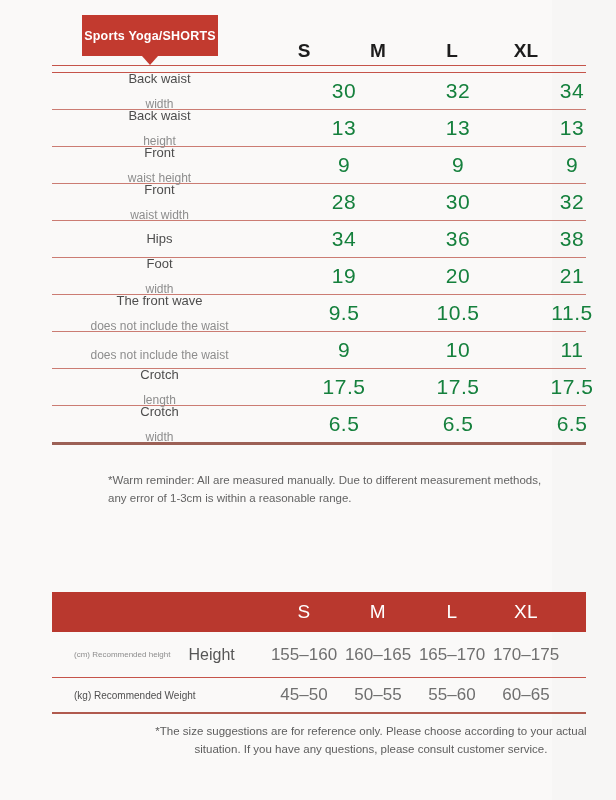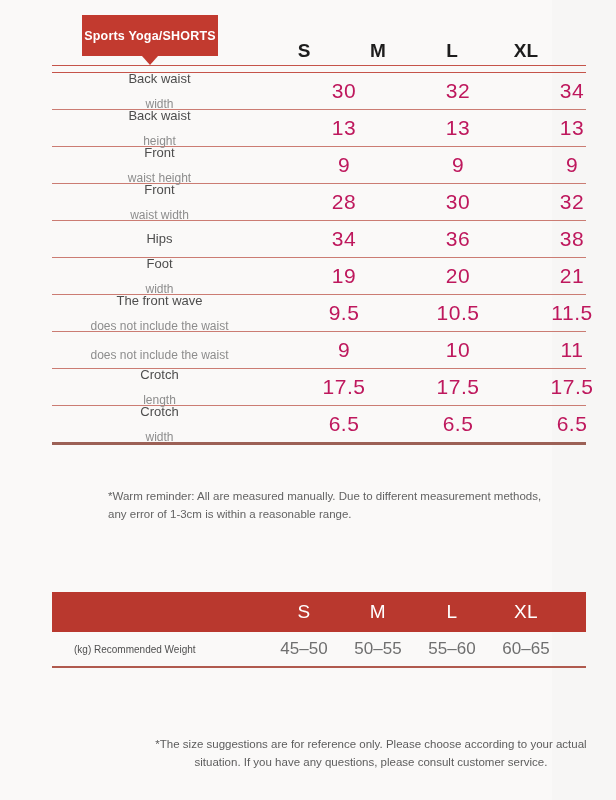--- a/index.html
+++ b/index.html
@@ -33,25 +33,25 @@
   .col{flex:0 0 74px;text-align:center;}
   .end-pad{flex:0 0 23px;}
   .hdr-cell{font-size:19px;font-weight:bold;color:#1d1d1d;}
   .double-rule{height:6px;border-top:1px solid #c5544a;border-bottom:1px solid #c5544a;}
   .trow{display:flex;height:36px;align-items:center;border-bottom:1px solid #cb7c73;gap:40px;}
   .trow:last-child{border-bottom:3px solid #9c6156;}
   .tlabel{flex:0 0 215px;text-align:center;line-height:1.2;}
   .lmain{font-size:13px;color:#4d4d4d;}
   .lsub{font-size:12px;color:#8d8d8d;margin-top:10px;}
   .lsub:empty{display:none;}
-  .tval{font-size:21px;font-weight:300;color:#be185d;letter-spacing:.5px;}
+  .tval{font-size:21px;font-weight:300;color:#15803d;letter-spacing:.5px;}
 
   
   .reminder{
-    position:absolute;left:108px;top:487px;width:452px;
+    position:absolute;left:108px;top:471px;width:452px;
     font-size:11.5px;color:#636363;line-height:1.6;
   }
 
   
   .advice-heading{
     position:absolute;left:54px;top:546px;
     font-size:16.5px;color:#3f3f3f;letter-spacing:.3px;
   }
   .advice-table{position:absolute;left:52px;top:592px;width:534px;}
   .advice-bar{
@@ -63,21 +63,21 @@
   .advice-row.weight-row{height:34px;border-bottom:2px solid #b05a4e;}
   .advice-label{flex:0 0 215px;display:flex;align-items:center;}
   .advice-prefix{font-size:8px;color:#8d8d8d;margin-left:22px;white-space:nowrap;}
   .advice-main{font-size:16px;color:#565656;margin-left:18px;}
   .advice-kg{font-size:10px;color:#4f4f4f;margin-left:22px;white-space:nowrap;}
   .aval{font-size:17px;font-weight:300;color:#6f6f6f;}
 
   
   .bottom-note{
     position:absolute;left:150px;top:722px;width:442px;
-    font-size:11.5px;color:#5d5d5d;line-height:1.6;text-align:center;margin-top:13px;
+    font-size:11.5px;color:#5d5d5d;line-height:1.6;text-align:center;
   }
 </style>
 </head>
 <body>
 
 <div class="screen">
 
   <div class="badge">
     <span>Sports Yoga/SHORTS</span>
   </div>
@@ -221,20 +221,31 @@
   <div class="advice-table">
     <div class="advice-bar">
       <div class="lbl-spacer"></div>
       <div class="col">S</div>
       <div class="col">M</div>
       <div class="col">L</div>
       <div class="col">XL</div>
       <div class="end-pad"></div>
     </div>
 
+    <div class="advice-row height-row">
+      <div class="advice-label">
+        <span class="advice-prefix">(cm) Recommended height</span>
+        <span class="advice-main">Height</span>
+      </div>
+      <div class="col aval">155–160</div>
+      <div class="col aval">160–165</div>
+      <div class="col aval">165–170</div>
+      <div class="col aval">170–175</div>
+      <div class="end-pad"></div>
+    </div>
 
     <div class="advice-row weight-row">
       <div class="advice-label">
         <span class="advice-kg">(kg) Recommended Weight</span>
       </div>
       <div class="col aval">45–50</div>
       <div class="col aval">50–55</div>
       <div class="col aval">55–60</div>
       <div class="col aval">60–65</div>
       <div class="end-pad"></div>

